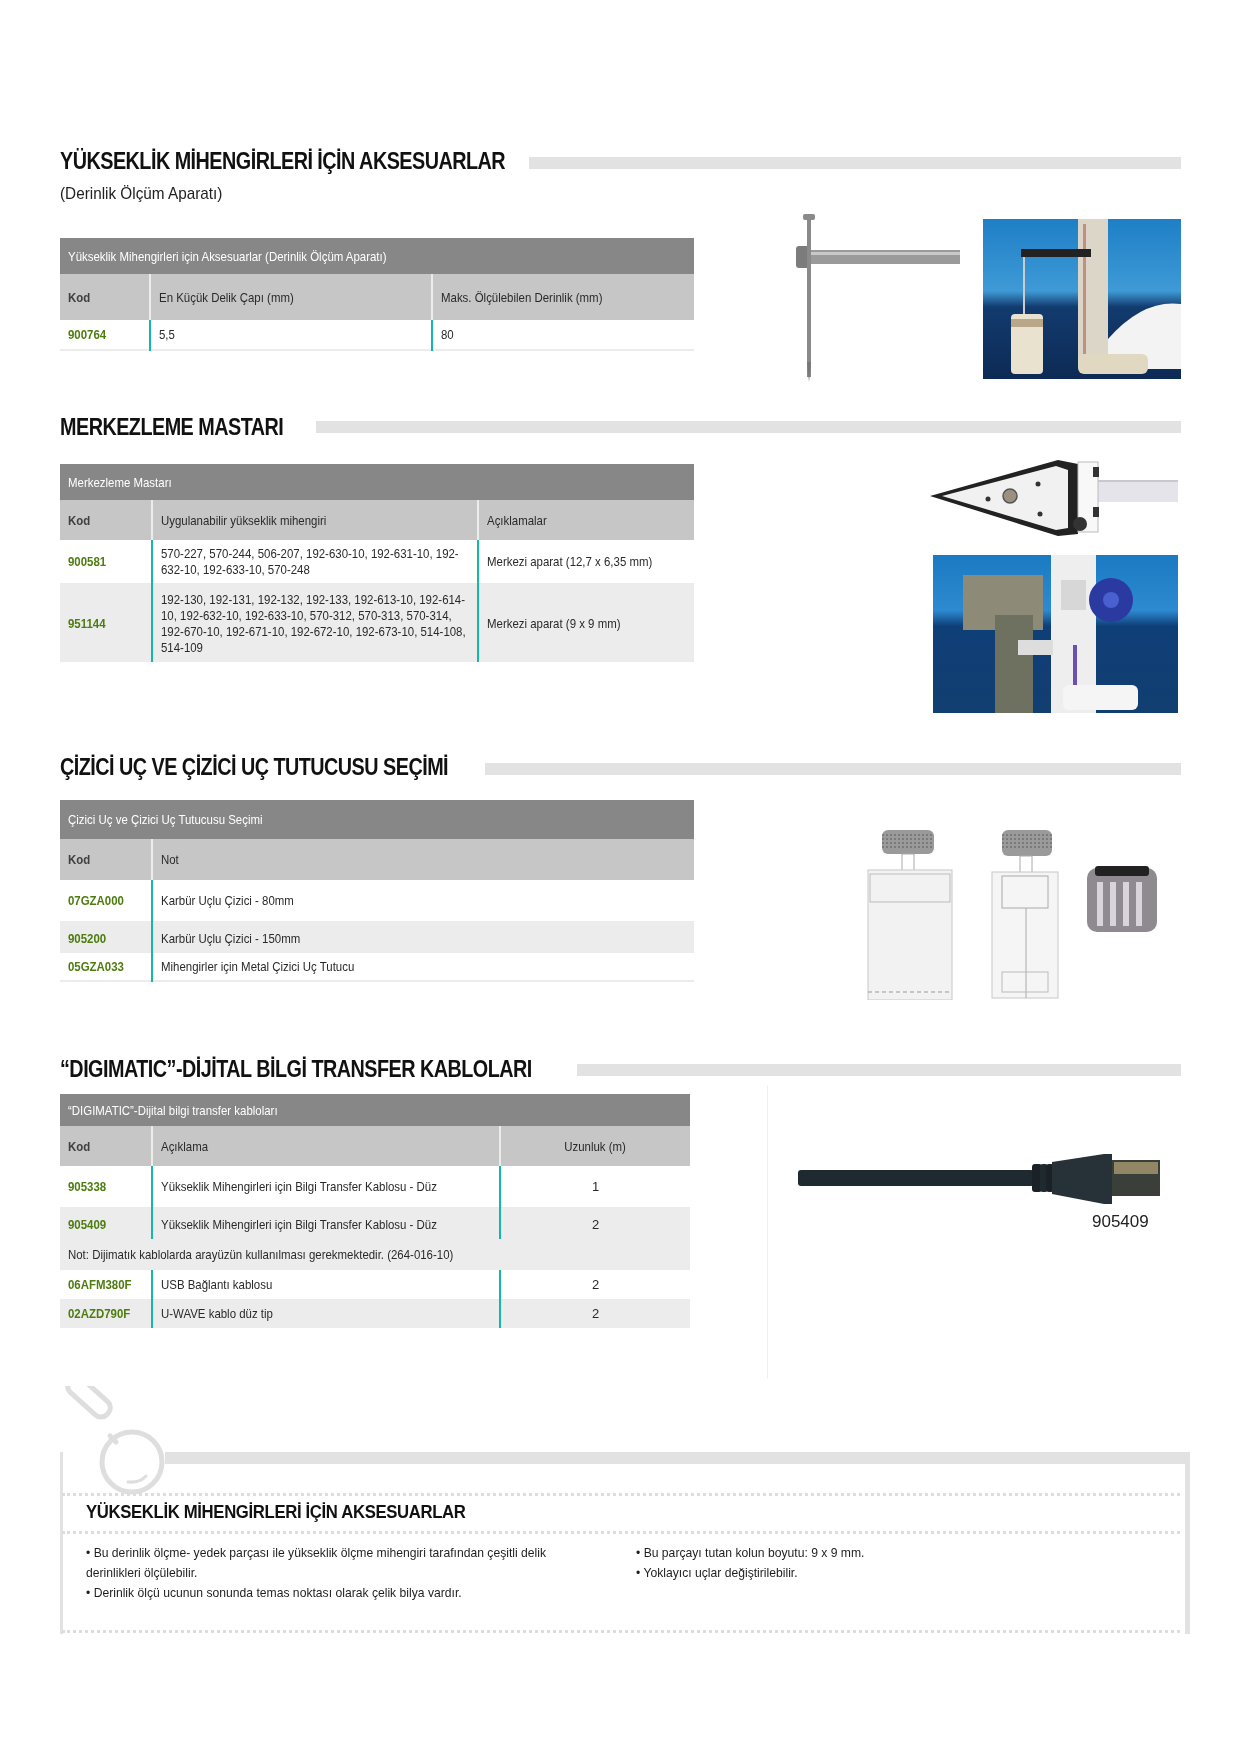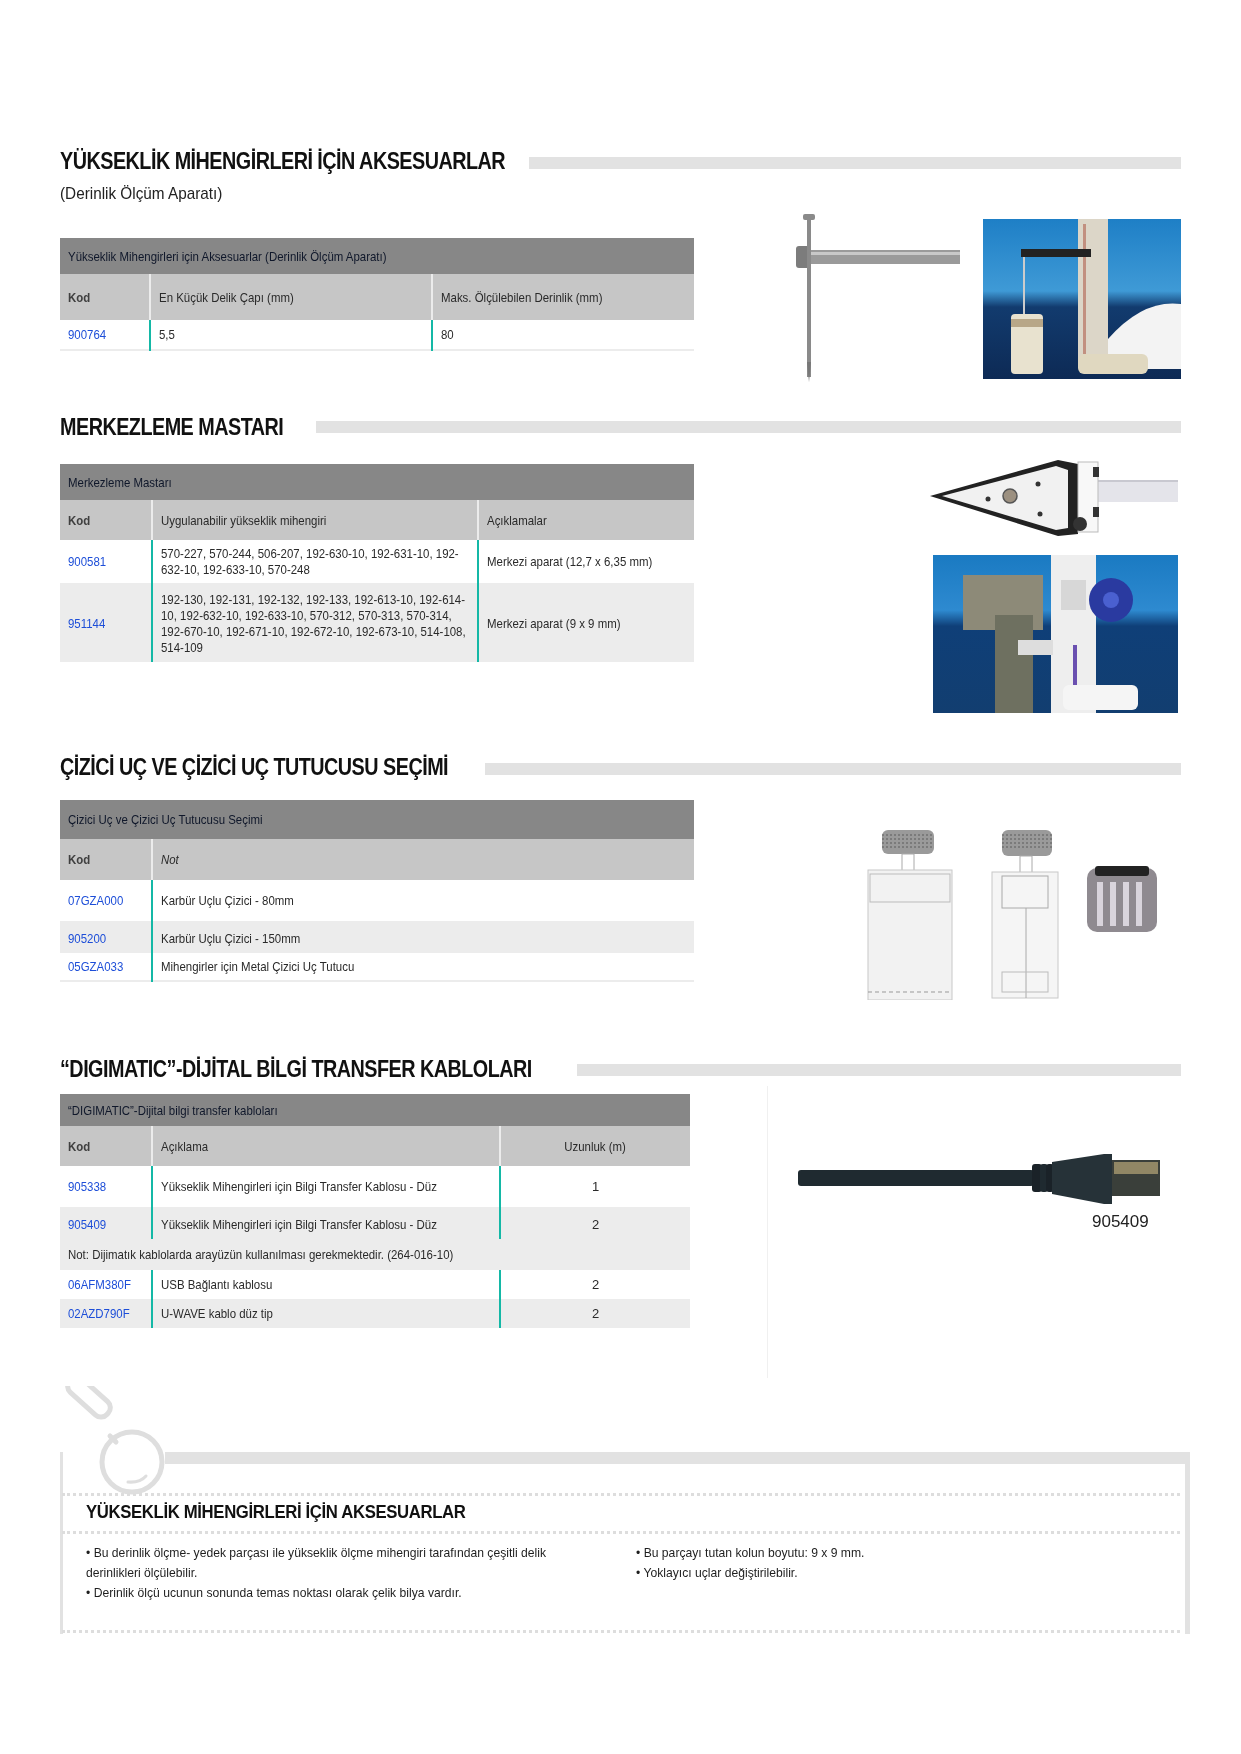--- a/index.html
+++ b/index.html
@@ -8,25 +8,25 @@
   .abs { position: absolute; }
 
   .h1 { font-family: "Liberation Sans", sans-serif; font-weight: bold; font-size: 23px;
         letter-spacing: -0.6px; transform: scaleX(0.86); transform-origin: left center;
         white-space: nowrap; color: #111; }
   .hbar { background: #e2e2e2; height: 12px; }
   .subtitle { font-size: 17px; color: #222; transform: scaleX(0.9); transform-origin: left center; white-space: nowrap; }
 
   table.spec { position: absolute; border-collapse: collapse; font-size: 13px; table-layout: fixed; }
   table.spec td { padding: 0 8px; vertical-align: middle; color: #2a2a2a; }
-  table.spec .cap td { background: #878787; color: #0f172a; height: 36px; font-size: 13px; }
+  table.spec .cap td { background: #878787; color: #ffffff; height: 36px; font-size: 13px; }
   table.spec .hdr td { background: #c6c6c6; height: 46px; border-left: 2px solid #ececec; }
   table.spec .hdr td:first-child { border-left: none; font-weight: bold; color: #404040; }
   table.spec .row td { border-left: 2px solid #14b8a6; }
-  table.spec .row td:first-child { border-left: none; font-weight: normal; color: #1d4ed8; }
+  table.spec .row td:first-child { border-left: none; font-weight: bold; color: #4d7c0f; }
   table.spec .row.w td { background: #ffffff; }
   table.spec .row.g td { background: #ececec; }
   table.spec .row.w { border-bottom: 2px solid #ececec; }
   .cond { display: inline-block; transform: scaleX(0.88); transform-origin: left center; white-space: nowrap; }
   .condw { transform: scaleX(0.88); transform-origin: left center; width: 113%; line-height: 16px; }
   .center { text-align: center; }
 
   .img-box { position: absolute; overflow: hidden; }
   .label905 { font-size: 17px; color: #222; }
 
@@ -164,21 +164,21 @@
   <colgroup>
       <col style="width:92px">
       <col style="width:542px">
     </colgroup>
   <tbody>
       <tr class="cap">
         <td colspan="2" style="height:39px;"><span class="cond">Çizici Uç ve Çizici Uç Tutucusu Seçimi</span></td>
       </tr>
   <tr class="hdr">
     <td style="height:41px;"><span class="cond">Kod</span></td>
-    <td style="height:41px;font-style:italic;"><span class="cond">Not</span></td>
+    <td style="height:41px;"><span class="cond">Not</span></td>
   </tr>
   <tr class="row w" style="height:42px;">
     <td><span class="cond">07GZA000</span></td>
     <td><span class="cond">Karbür Uçlu Çizici - 80mm</span></td>
   </tr>
   <tr class="row g" style="height:31px;">
     <td><span class="cond">905200</span></td>
     <td><span class="cond">Karbür Uçlu Çizici - 150mm</span></td>
   </tr>
   <tr class="row w" style="height:28px;">

